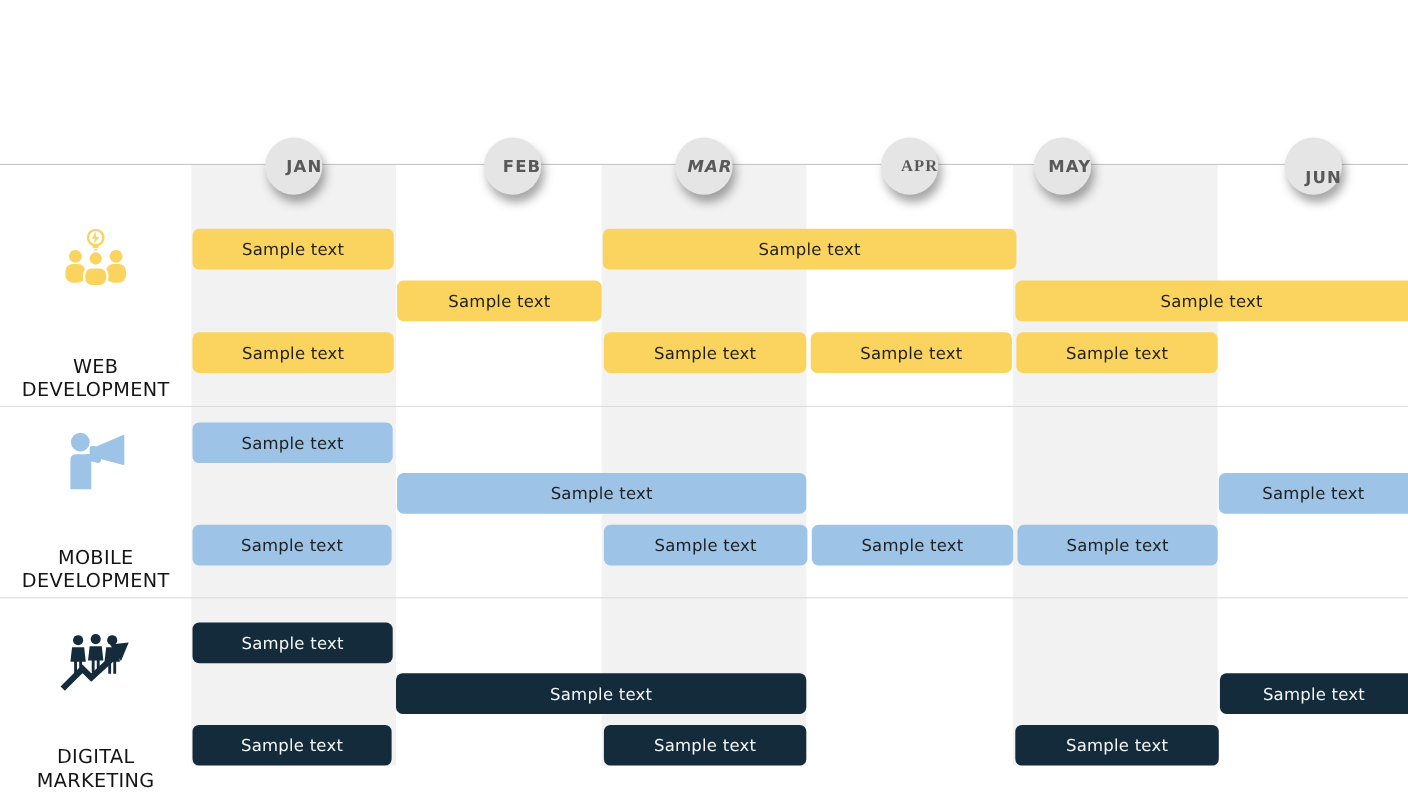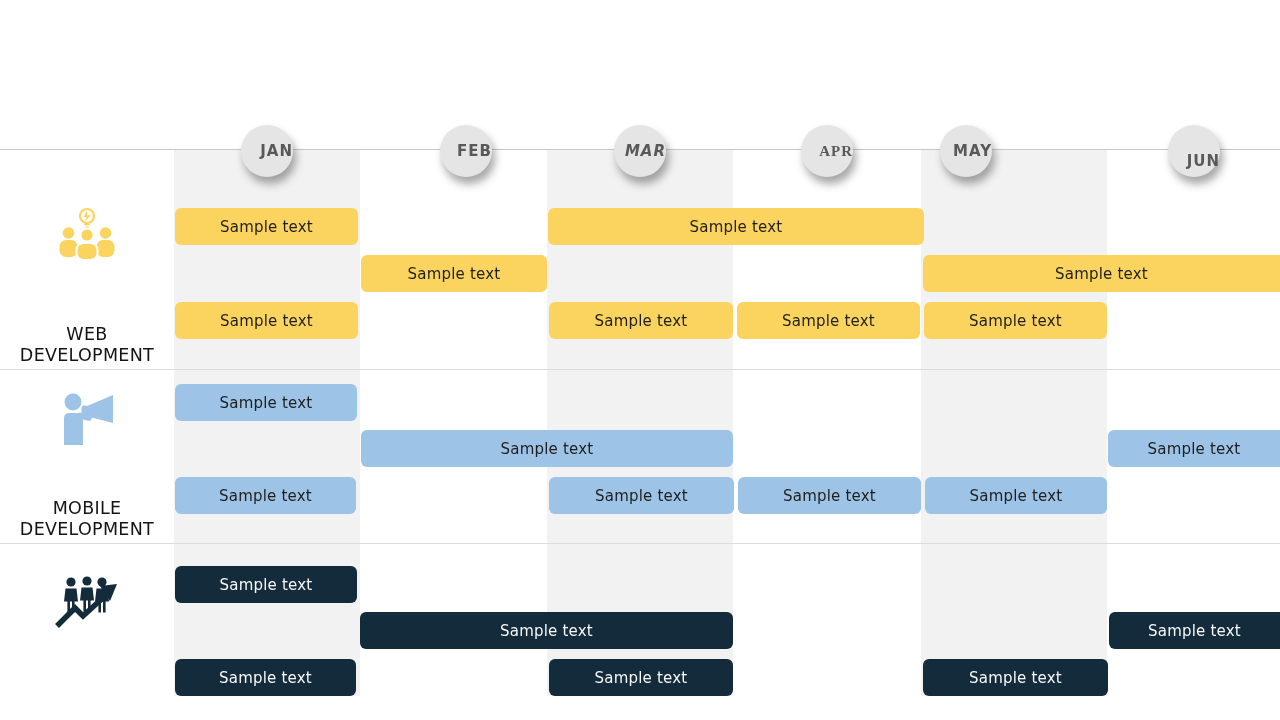--- a/index.html
+++ b/index.html
@@ -107,20 +107,24 @@
         <path d="M14.5 13.5 h11 l1.5 13 h-3.4 v11 h-2.6 v-11 h-2 v11 h-2.6 v-11 h-3.4 z"></path>
         <circle cx="36" cy="6" r="4.6"></circle>
         <path d="M30.5 12.5 h11 l1.5 13 h-3.4 v11 h-2.6 v-11 h-2 v11 h-2.6 v-11 h-3.4 z"></path>
         <circle cx="51" cy="7" r="4.6"></circle>
         <path d="M45.5 13.5 h11 l1.5 13 h-3.4 v11 h-2.6 v-11 h-2 v11 h-2.6 v-11 h-3.4 z"></path>
       </g>
       <path d="M6 51 L24 33 L32 41 L54 21" stroke="#142b3b" stroke-width="5.5" fill="none"></path>
       <polygon points="49,11 66,9 59,26" fill="#142b3b"></polygon>
     </svg>
   </div>
+  <div class="section-label-block" style="top:631px">
+    <div>DIGITAL</div>
+    <div>MARKETING</div>
+  </div>
 
   <div id="bars-layer">
       <div class="bar" style="left: 175px; top: 208px; width: 183px; background: rgb(251, 212, 95); color: rgb(31, 31, 31);">Sample text</div>
       <div class="bar" style="left: 548px; top: 208px; width: 376px; background: rgb(251, 212, 95); color: rgb(31, 31, 31);">Sample text</div>
       <div class="bar" style="left: 361px; top: 255px; width: 186px; background: rgb(251, 212, 95); color: rgb(31, 31, 31);">Sample text</div>
       <div class="bar clip-r" style="left: 923px; top: 255px; width: 357px; background: rgb(251, 212, 95); color: rgb(31, 31, 31);">Sample text</div>
       <div class="bar" style="left: 175px; top: 302px; width: 183px; background: rgb(251, 212, 95); color: rgb(31, 31, 31);">Sample text</div>
       <div class="bar" style="left: 549px; top: 302px; width: 184px; background: rgb(251, 212, 95); color: rgb(31, 31, 31);">Sample text</div>
       <div class="bar" style="left: 737px; top: 302px; width: 183px; background: rgb(251, 212, 95); color: rgb(31, 31, 31);">Sample text</div>
       <div class="bar" style="left: 924px; top: 302px; width: 183px; background: rgb(251, 212, 95); color: rgb(31, 31, 31);">Sample text</div>

